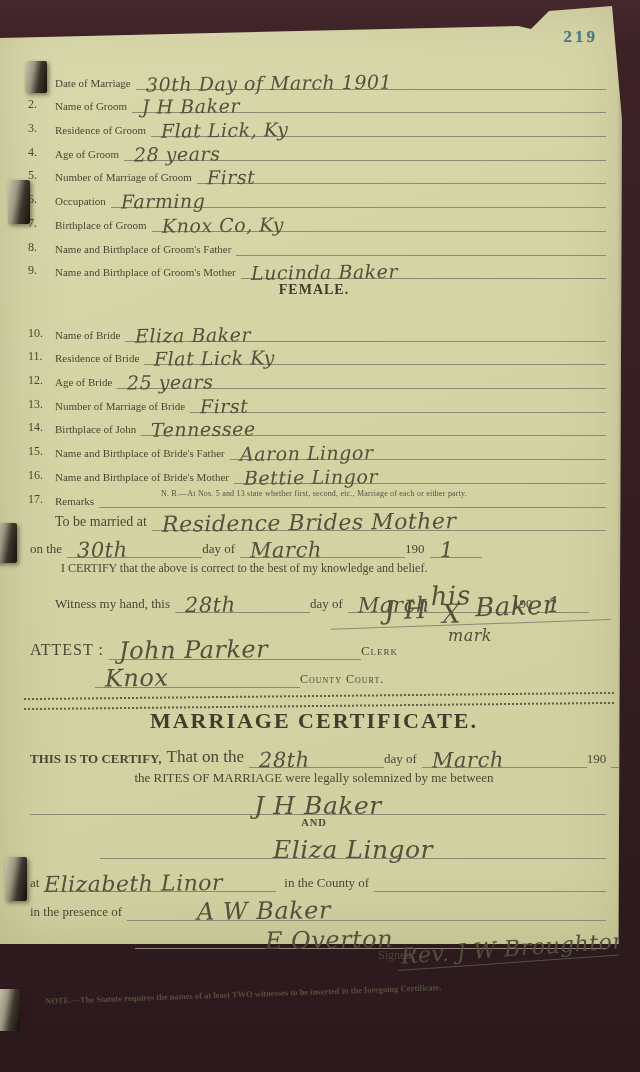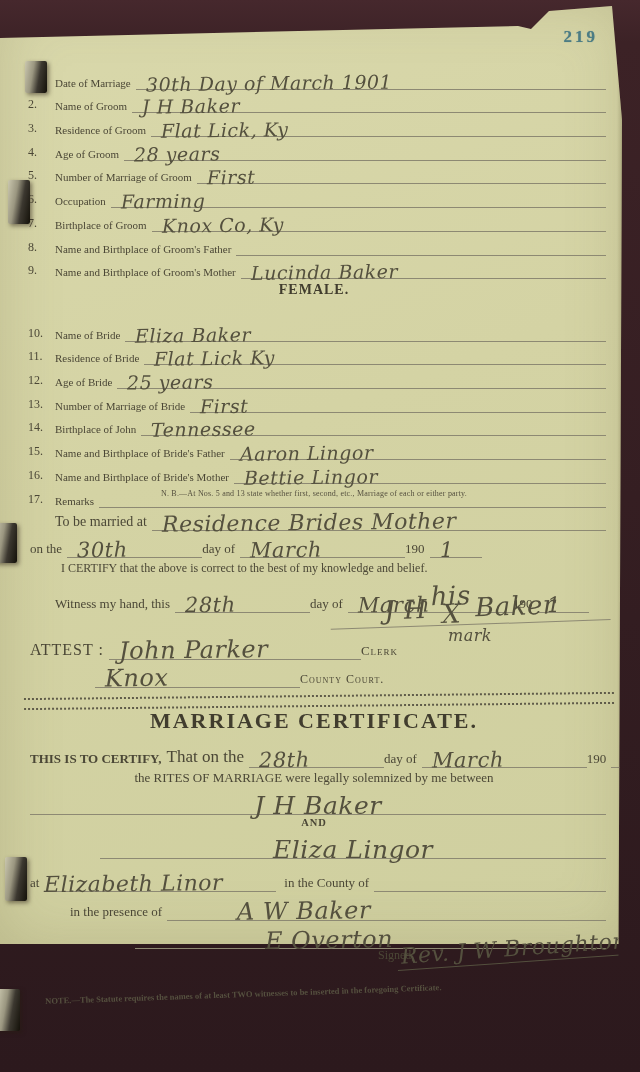--- a/index.html
+++ b/index.html
@@ -333,21 +333,21 @@
   <div id="at-row" class="abs-row">
     <span class="label" style="font-size:13px;">at</span>
     <span class="fill">
         <span class="hand" style="left:0;">Elizabeth Linor</span>
       </span>
     <span class="label" style="font-size:13px;padding-left:8px;">in the County of</span>
     <span class="fill"></span>
   </div>
 
   <div id="presence-row" class="abs-row">
-    <span class="label" style="font-size:13px;margin-left:40px;">in the presence of</span>
+    <span class="label" style="font-size:13px;">in the presence of</span>
     <span class="fill">
         <span class="hand">A W Baker</span>
       </span>
   </div>
 
   <div id="witness2-line">
     <span class="hand">E Overton</span>
   </div>
 
   <div id="signed-label" class="printed">Signed,</div>

